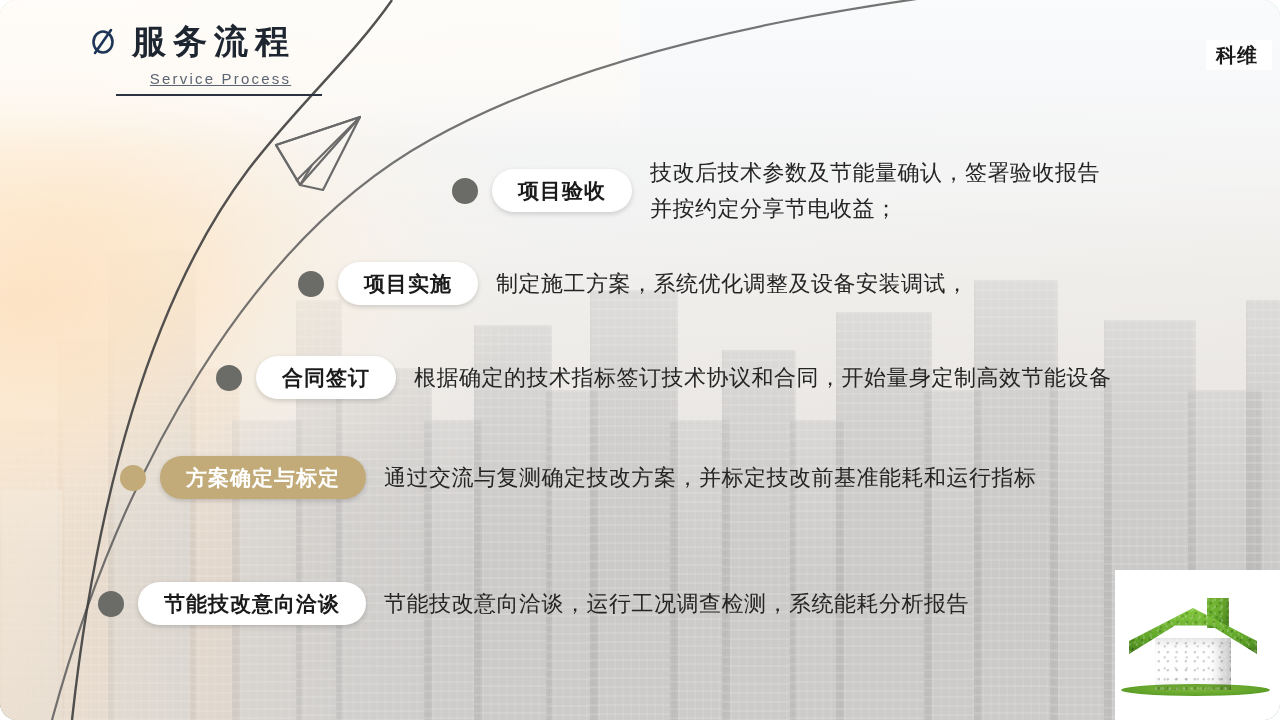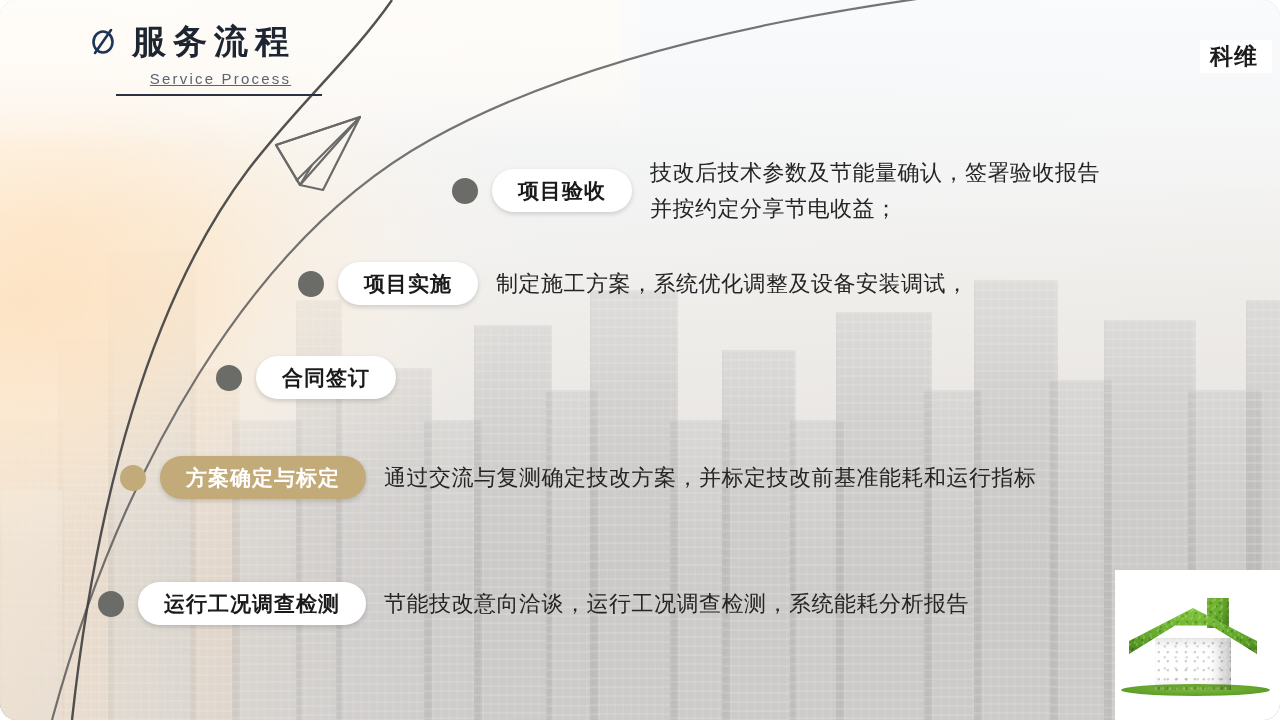--- a/index.html
+++ b/index.html
@@ -159,21 +159,21 @@
   }
   .brand-eco {
     font-size: 31px;
     font-weight: bold;
     color: #8cc63e;
     letter-spacing: -1px;
     font-family: "DejaVu Sans", "Liberation Sans", sans-serif;
     line-height: 1;
   }
   .brand-cn {
-    font-size: 23px;
+    font-size: 20px;
     font-weight: bold;
     color: #1b1b1b;
     letter-spacing: 1px;
     line-height: 1;
     font-family: "DejaVu Sans", "Liberation Sans", sans-serif;
   }
 
   
   .step {
     position: absolute;
@@ -401,34 +401,35 @@
       <span class="pill-label">项目实施</span>
     </div>
     <div class="desc">制定施工方案，系统优化调整及设备安装调试，</div>
   </div>
 
   <div class="step" style="left:216px; top:356px;">
     <div class="dot"></div>
     <div class="pill">
       <span class="pill-label">合同签订</span>
     </div>
+    <div class="desc">根据确定的技术指标签订技术协议和合同，开始量身定制高效节能设备</div>
   </div>
 
   <div class="step" style="left:120px; top:456px;">
     <div class="dot accent"></div>
     <div class="pill accent">
       <span class="pill-label">方案确定与标定</span>
     </div>
     <div class="desc">通过交流与复测确定技改方案，并标定技改前基准能耗和运行指标</div>
   </div>
 
   <div class="step" style="left:98px; top:582px;">
     <div class="dot"></div>
     <div class="pill">
-      <span class="pill-label">运行工况调查检测</span>
+      <span class="pill-label">节能技改意向洽谈</span>
     </div>
     <div class="desc">节能技改意向洽谈，运行工况调查检测，系统能耗分析报告</div>
   </div>
 
   <div class="house-card">
     <div class="house-wrap">
       <div class="grass-ground"></div>
       <div class="grass-chimney">
           <div class="grass-tex"></div>
         </div>

